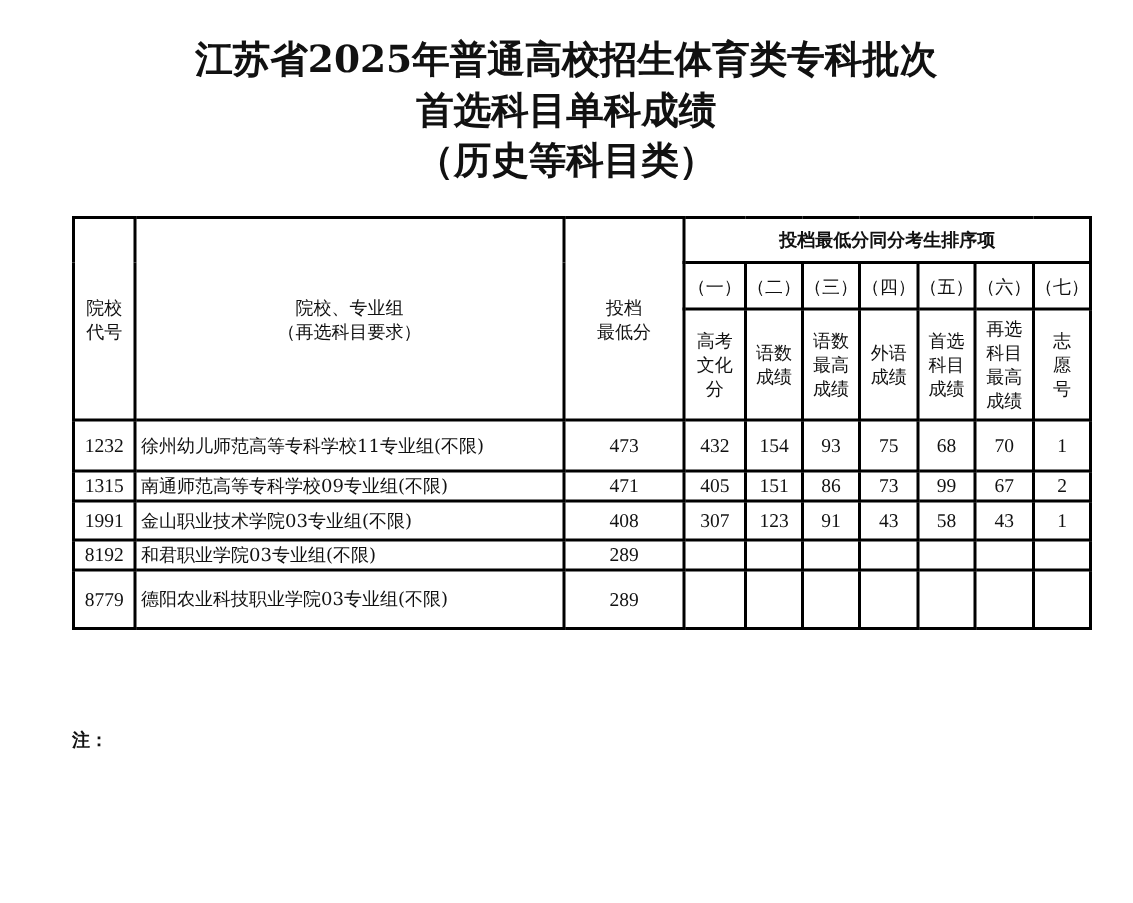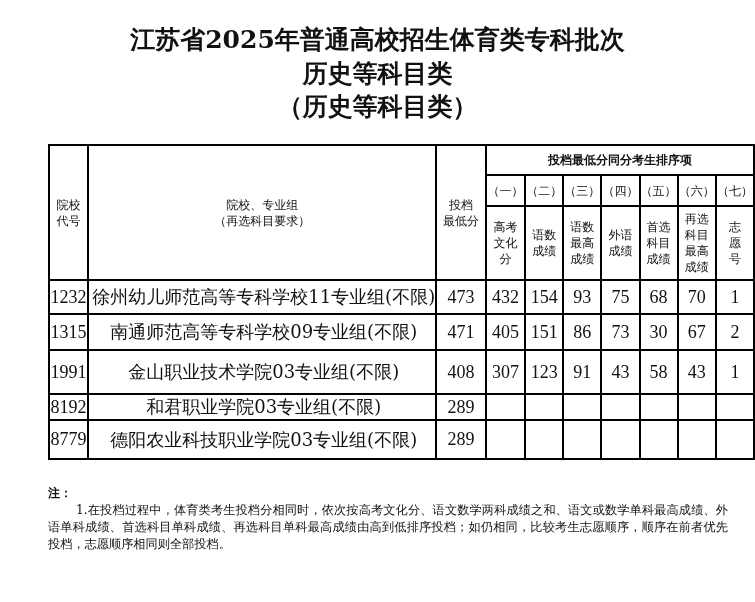--- a/index.html
+++ b/index.html
@@ -6,32 +6,32 @@
   body { width: 755px; height: 602px; position: relative; overflow: hidden;
          font-family: "DejaVu Serif", "Liberation Serif", serif; color: #111; }
   .title { position: absolute; left: 0; width: 755px; text-align: center;
            font-family: "DejaVu Serif", serif; font-weight: bold; font-size: 25px; line-height: 32px; color: #111; }
   #t1 { top: 24px; }
   #t2 { top: 58px; }
   #t3 { top: 91px; }
   table { position: absolute; left: 48px; top: 144px; border-collapse: collapse; table-layout: fixed; }
   td { border: 2px solid #000; text-align: center; vertical-align: middle; padding: 0; font-size: 12px; }
   .hdr { font-family: "DejaVu Sans", sans-serif; font-size: 12px; line-height: 16px; margin-top: 12px; }
-  .num { font-family: "Liberation Serif", serif; font-size: 18px; }
-  .name { text-align: center; padding-left: 3px; font-family: "DejaVu Serif", serif; font-size: 18px; white-space: nowrap; margin-top: 36px; }
+  .num { font-family: "Liberation Serif", serif; font-size: 13px; }
+  .name { text-align: left; padding-left: 3px; font-family: "DejaVu Serif", serif; font-size: 12px; white-space: nowrap; margin-top: 36px; }
   .notes { position: absolute; left: 48px; top: 485px; width: 680px; font-size: 12.2px; line-height: 17px; font-family: "DejaVu Serif", serif; }
   .notes .label { font-weight: bold; font-family: "DejaVu Sans", sans-serif; font-size: 12px; }
   .notes .p { text-indent: 28px; text-align: justify; }
   .notes .formula { padding-left: 28px; white-space: nowrap; }
 </style>
 </head>
 <body>
 
 <div class="title" id="t1">江苏省2025年普通高校招生体育类专科批次</div>
-<div class="title" id="t2">历史等科目类</div>
+<div class="title" id="t2">首选科目单科成绩</div>
 <div class="title" id="t3">（历史等科目类）</div>
 
 <table>
   <colgroup>
     <col style="width:41px">
       <col style="width:286px">
       <col style="width:80px">
     <col style="width:41px">
       <col style="width:38px">
       <col style="width:38px">
@@ -107,33 +107,33 @@
     <td class="name">徐州幼儿师范高等专科学校11专业组(不限)</td>
     <td class="num">473</td>
     <td class="num">432</td>
     <td class="num">154</td>
     <td class="num">93</td>
     <td class="num">75</td>
     <td class="num">68</td>
     <td class="num">70</td>
     <td class="num">1</td>
   </tr>
-  <tr style="height:36px">
+  <tr style="height:20px">
     <td class="num">1315</td>
     <td class="name">南通师范高等专科学校09专业组(不限)</td>
     <td class="num">471</td>
     <td class="num">405</td>
     <td class="num">151</td>
     <td class="num">86</td>
     <td class="num">73</td>
-    <td class="num">30</td>
+    <td class="num">99</td>
     <td class="num">67</td>
     <td class="num">2</td>
   </tr>
-  <tr style="height:44px">
+  <tr style="height:26px">
     <td class="num">1991</td>
     <td class="name">金山职业技术学院03专业组(不限)</td>
     <td class="num">408</td>
     <td class="num">307</td>
     <td class="num">123</td>
     <td class="num">91</td>
     <td class="num">43</td>
     <td class="num">58</td>
     <td class="num">43</td>
     <td class="num">1</td>
@@ -160,14 +160,13 @@
     <td class="num"></td>
     <td class="num"></td>
     <td class="num"></td>
     <td class="num"></td>
   </tr>
 </tbody>
   </table>
 
 <div class="notes">
   <div class="label">注：</div>
-  <div class="p">1.在投档过程中，体育类考生投档分相同时，依次按高考文化分、语文数学两科成绩之和、语文或数学单科最高成绩、外语单科成绩、首选科目单科成绩、再选科目单科最高成绩由高到低排序投档；如仍相同，比较考生志愿顺序，顺序在前者优先投档，志愿顺序相同则全部投档。</div>
 </div>
 
 </body></html>

